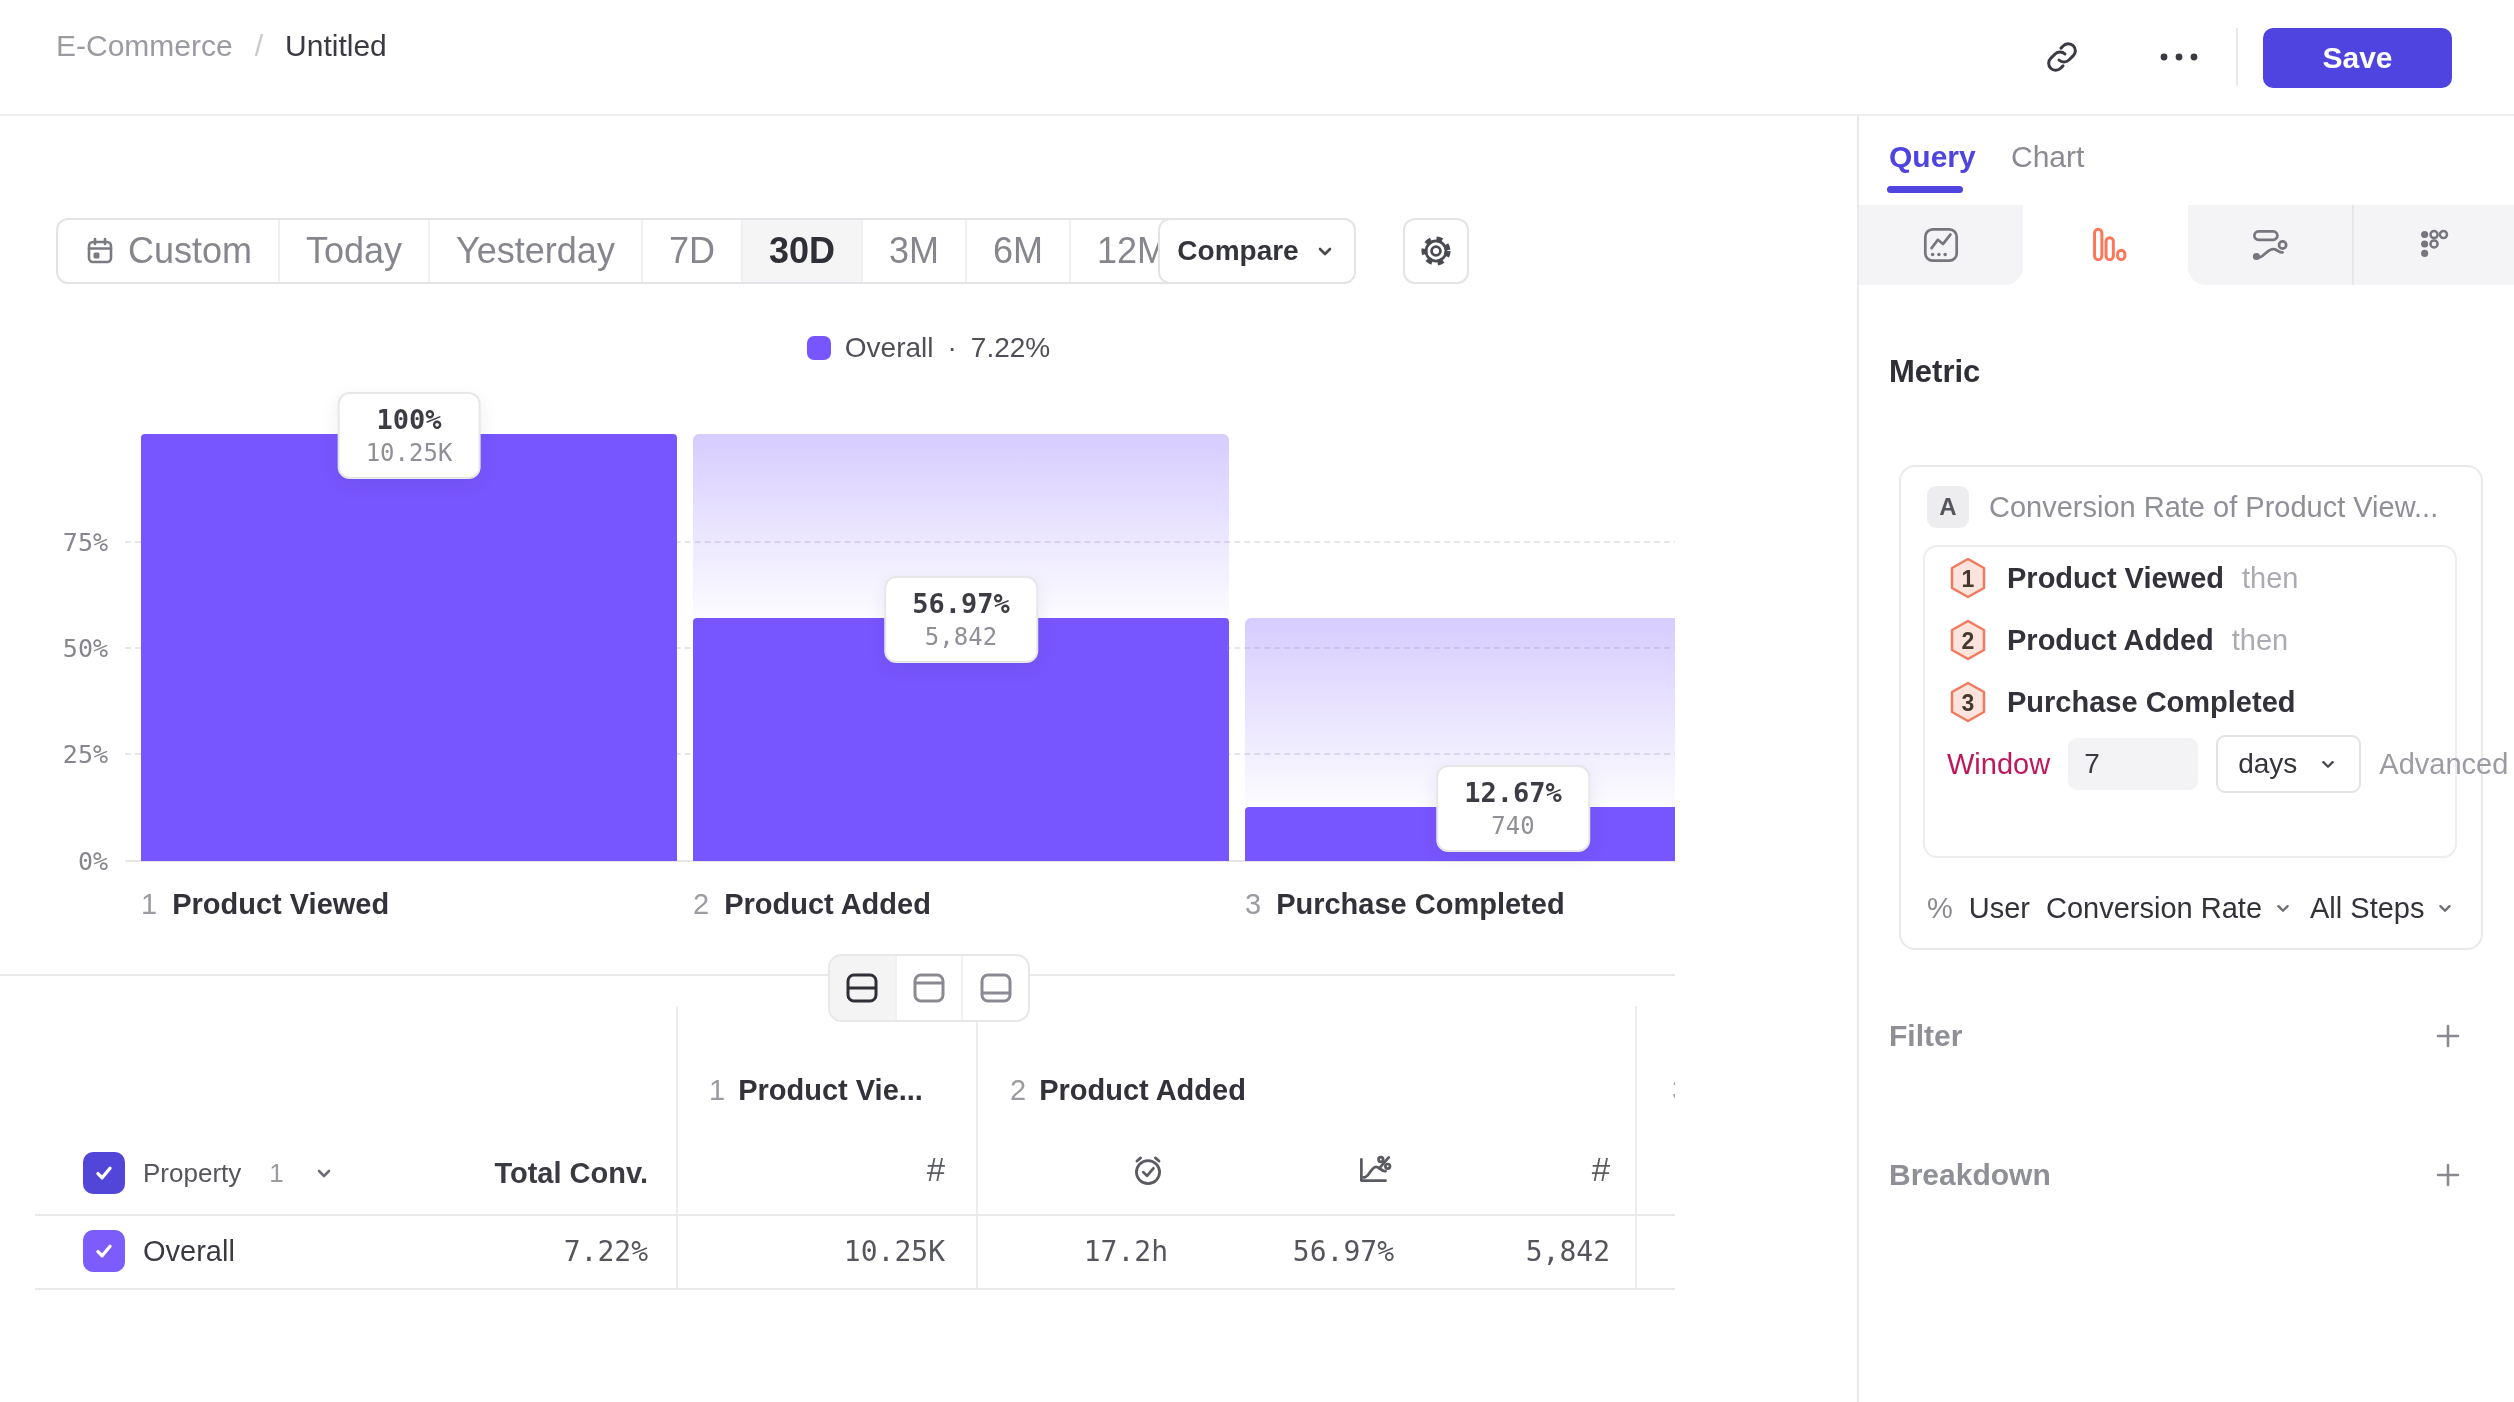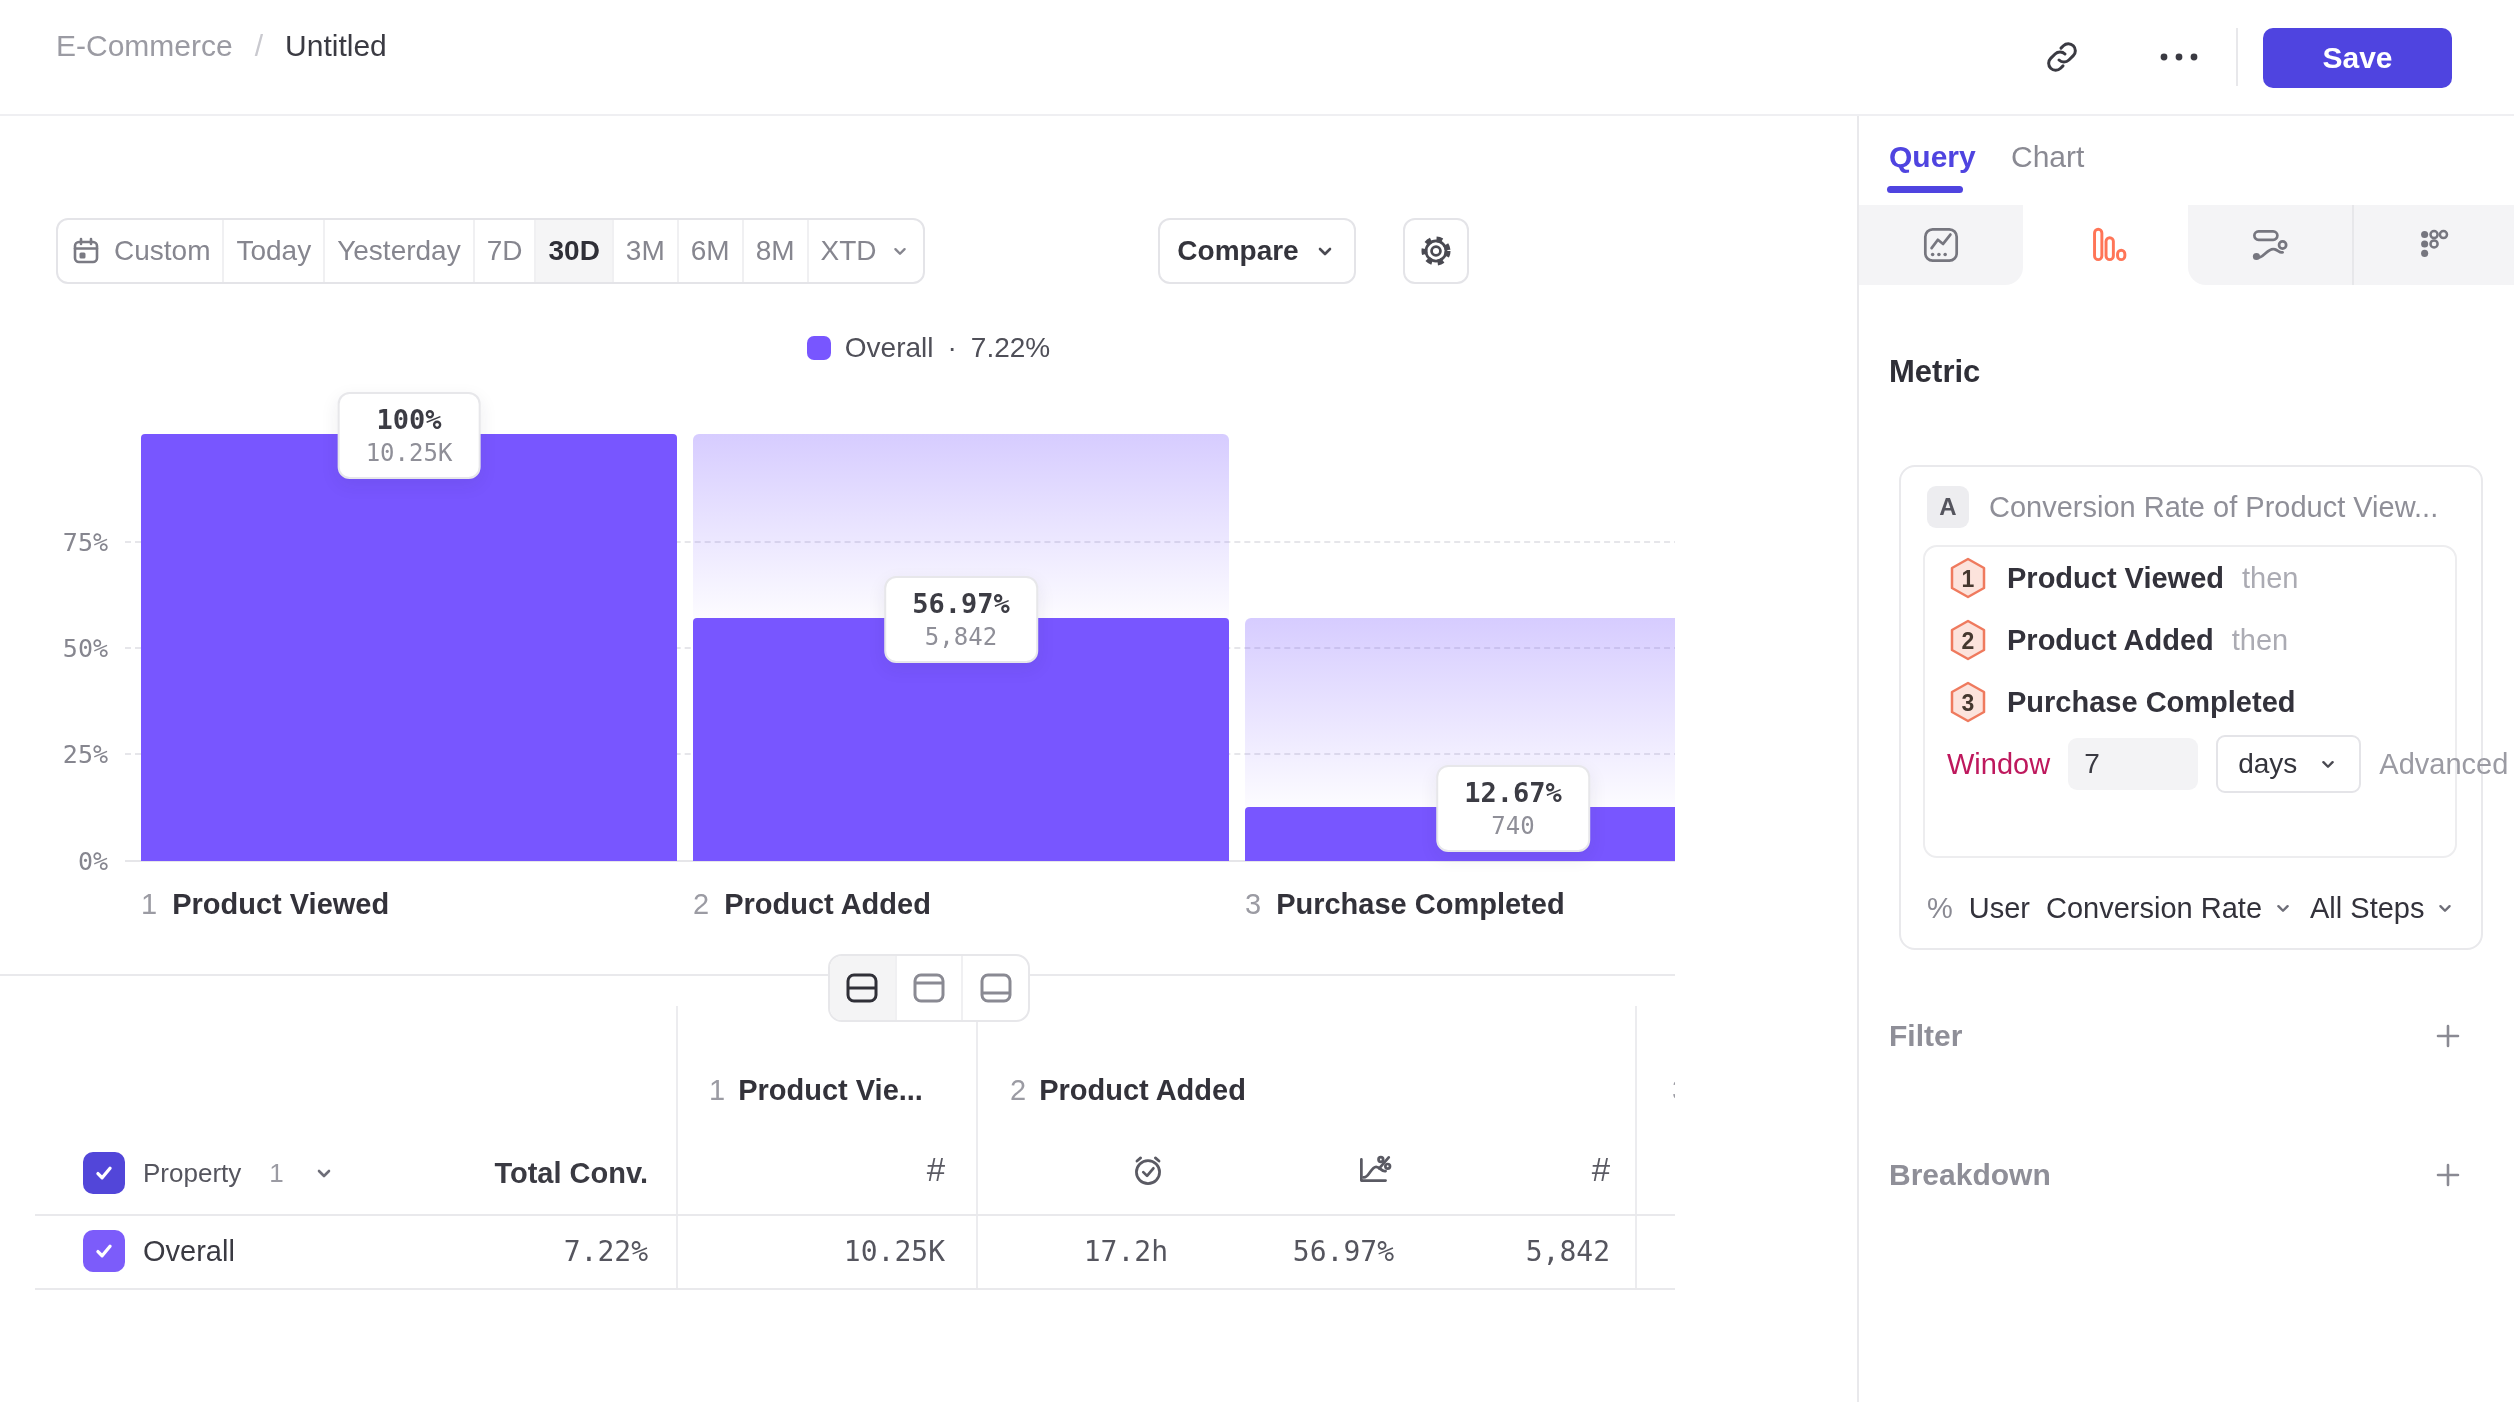--- a/index.html
+++ b/index.html
@@ -21,21 +21,21 @@
   .bc-sep{color:#C9C9CF}
   .bc-current{color:#3A3A42;font-weight:500}
   .hact{position:absolute;top:0;height:114px;display:flex;align-items:center;justify-content:center}
   .hsep{position:absolute;left:2236px;top:28px;width:2px;height:58px;background:#E8E8EB}
   .save-btn{position:absolute;left:2263px;top:28px;width:189px;height:60px;background:var(--indigo);
             border-radius:10px;color:#fff;font-size:30px;font-weight:600;display:flex;align-items:center;justify-content:center}
 
   
   .seg{position:absolute;left:56px;top:218px;height:62px;display:flex;align-items:stretch;
        border:2px solid #E4E4E8;border-radius:12px;background:#fff;overflow:hidden}
-  .seg-item{display:flex;align-items:center;gap:12px;padding:0 12px;font-size:28px;font-weight:500;
+  .seg-item{display:flex;align-items:center;gap:12px;padding:0 26px;font-size:36px;font-weight:500;
             color:#86868F;border-right:2px solid var(--borderlight);white-space:nowrap}
   .seg-item:last-child{border-right:none}
   .seg-item.sel{background:#F5F5F6;color:#2F2F37;font-weight:700}
   .tb-btn{position:absolute;top:218px;height:62px;border:2px solid #E4E4E8;border-radius:12px;background:#fff;
           display:flex;align-items:center;justify-content:center;gap:14px;font-size:28px;font-weight:600;color:#34343C}
   .chev{flex:0 0 auto}
 
   
   .legend{position:absolute;left:0;top:326px;width:1857px;display:flex;align-items:center;justify-content:center;
           gap:14px;font-size:28px;color:#4F4F58}
@@ -303,21 +303,21 @@
     <div class="seg-item sel">
         <span>30D</span>
       </div>
     <div class="seg-item">
         <span>3M</span>
       </div>
     <div class="seg-item">
         <span>6M</span>
       </div>
     <div class="seg-item">
-        <span>8M</span>
+        <span>12M</span>
       </div>
     <div class="seg-item">
       <span>XTD</span>
       <svg class="chev" width="22" height="22" viewBox="0 0 24 24" fill="none" stroke="#86868F" stroke-width="2.6" stroke-linecap="round" stroke-linejoin="round">
           <path d="M7 10l5 5 5-5"></path>
         </svg>
     </div>
   </div>
 
   <div class="tb-btn" style="left:1158px;width:194px">

